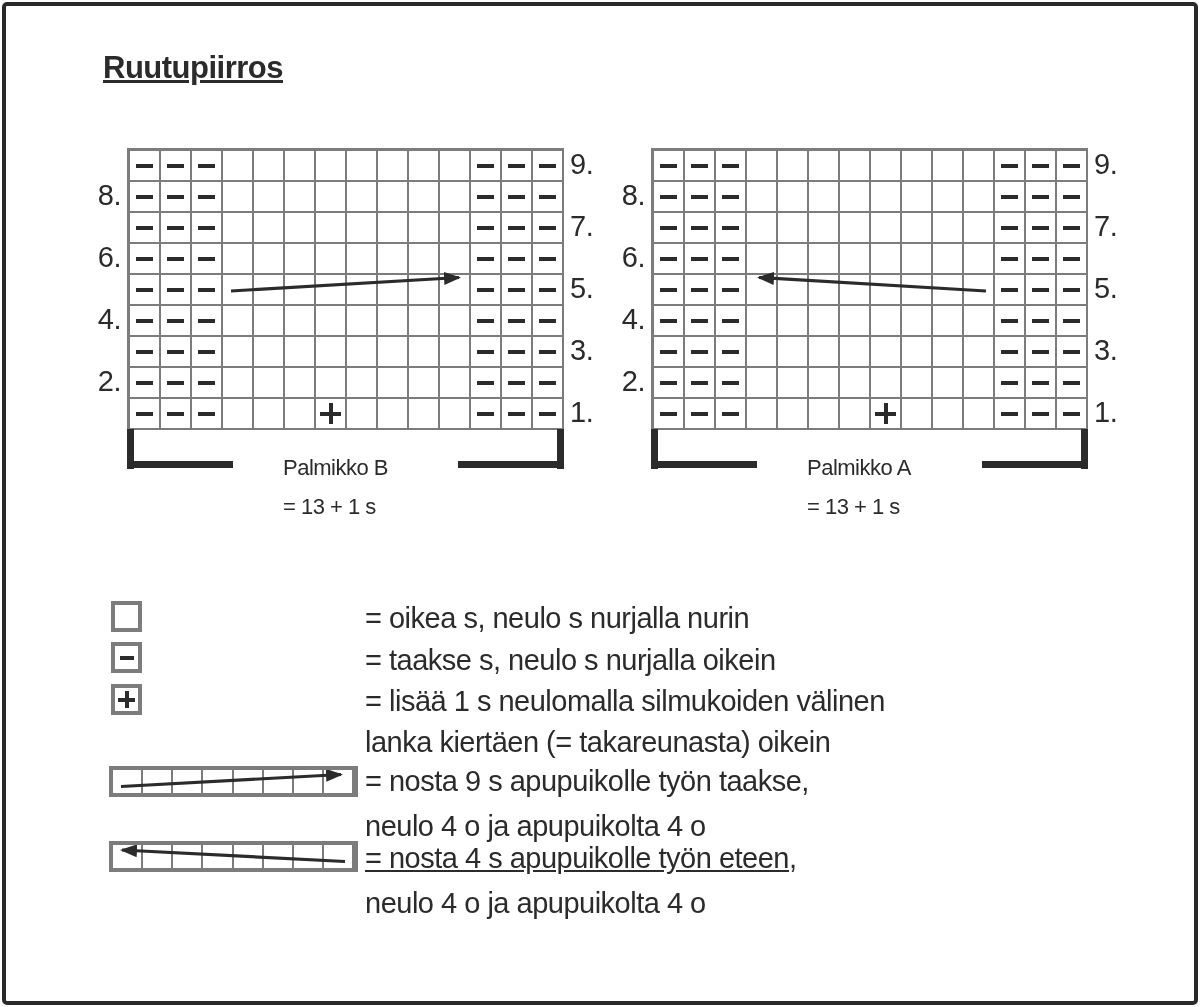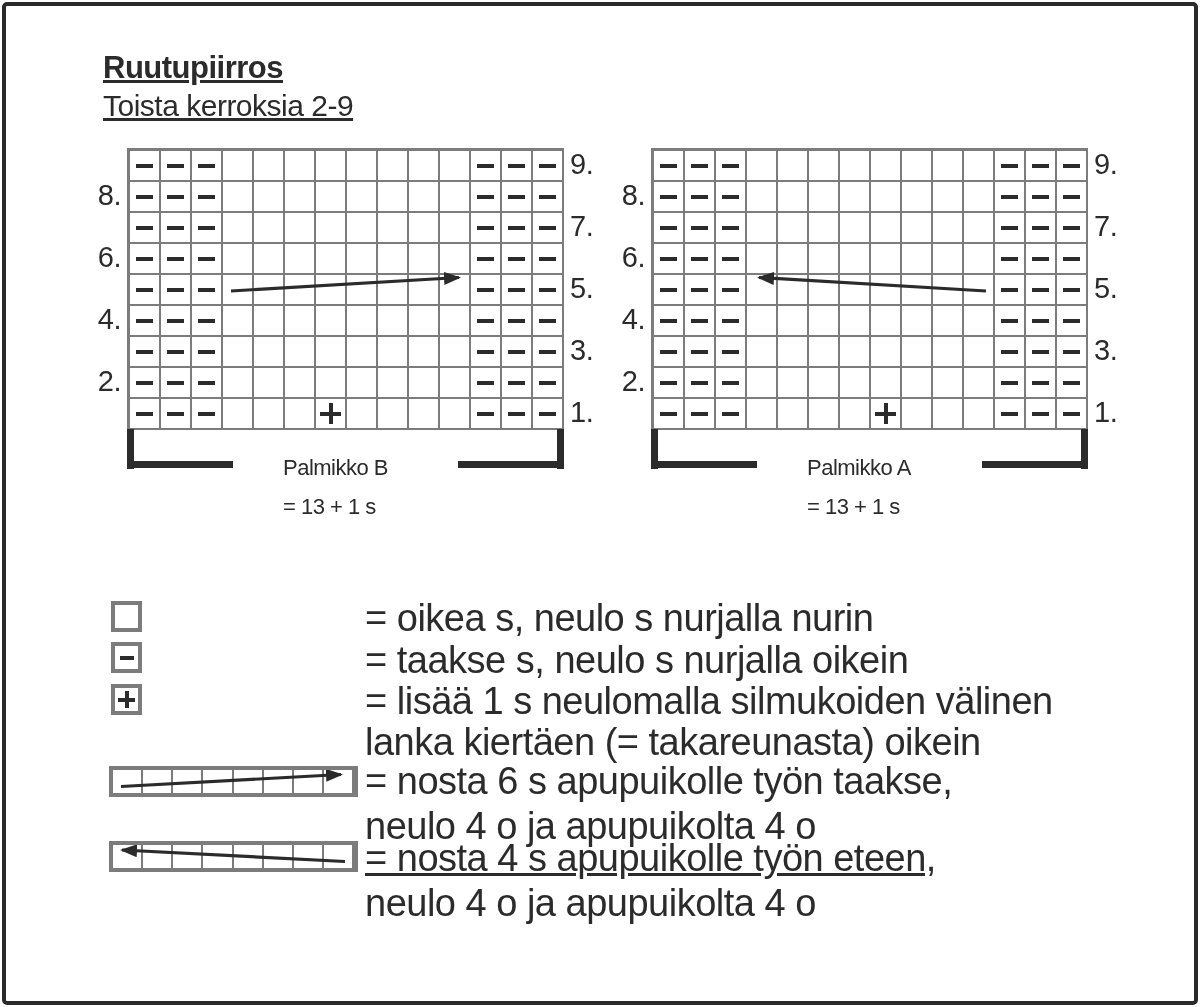--- a/index.html
+++ b/index.html
@@ -48,30 +48,29 @@
   .g-plus{position:relative;width:17px;height:17px;}
   .g-plus .ph{position:absolute;left:0;top:6.5px;width:17px;height:4px;background:#2b2b2b;}
   .g-plus .pv{position:absolute;left:6.5px;top:0;width:4px;height:17px;background:#2b2b2b;}
 
   .leg-strip{position:absolute;left:109px;width:249px;height:31px;box-sizing:border-box;border:4px solid #7c7c7c;
              background:#fff;display:grid;grid-template-columns:repeat(8,1fr);}
   .scell{border-right:2px solid #7c7c7c;}
   .scell:last-child{border-right:none;}
   .strip-svg{position:absolute;left:0;top:0;pointer-events:none;}
 
-  .leg-text{position:absolute;left:365px;font-size:38px;line-height:31px;letter-spacing:-0.5px;white-space:nowrap;}
+  .leg-text{position:absolute;left:365px;font-size:29px;line-height:31px;letter-spacing:-0.5px;white-space:nowrap;}
 </style>
 </head>
 <body>
 
 <div class="frame"></div>
 
 <div class="title-block">
   <div class="title">Ruutupiirros</div>
-  <div class="subtitle">Toista kerroksia 2-9</div>
 </div>
 
 <div class="chart" id="chart0">
     <div class="grid">
       <div class="cell">
         <div class="dash"></div>
       </div>
       <div class="cell">
         <div class="dash"></div>
       </div>
@@ -630,21 +629,21 @@
       <div class="scell"></div>
       <svg class="strip-svg" width="241" height="23" viewBox="0 0 241 23">
     <defs>
           <marker id="ls3" markerUnits="userSpaceOnUse" markerWidth="17" markerHeight="13" refX="15" refY="6.5" orient="auto">
       <path d="M0,0 L17,6.5 L0,13 z" fill="#2b2b2b"></path>
           </marker>
         </defs>
     <line x1="8" y1="16.5" x2="228" y2="4.5" stroke="#2b2b2b" stroke-width="3.2" marker-end="url(#ls3)"></line>
       </svg>
     </div>
-    <div class="leg-text" style="top: 766px;">= nosta 6 s apupuikolle työn taakse,</div>
+    <div class="leg-text" style="top: 766px;">= nosta 9 s apupuikolle työn taakse,</div>
     <div class="leg-text" style="top: 811px;">neulo 4 o ja apupuikolta 4 o</div>
     <div class="leg-strip" style="top: 841px;">
       <div class="scell"></div>
       <div class="scell"></div>
       <div class="scell"></div>
       <div class="scell"></div>
       <div class="scell"></div>
       <div class="scell"></div>
       <div class="scell"></div>
       <div class="scell"></div>

